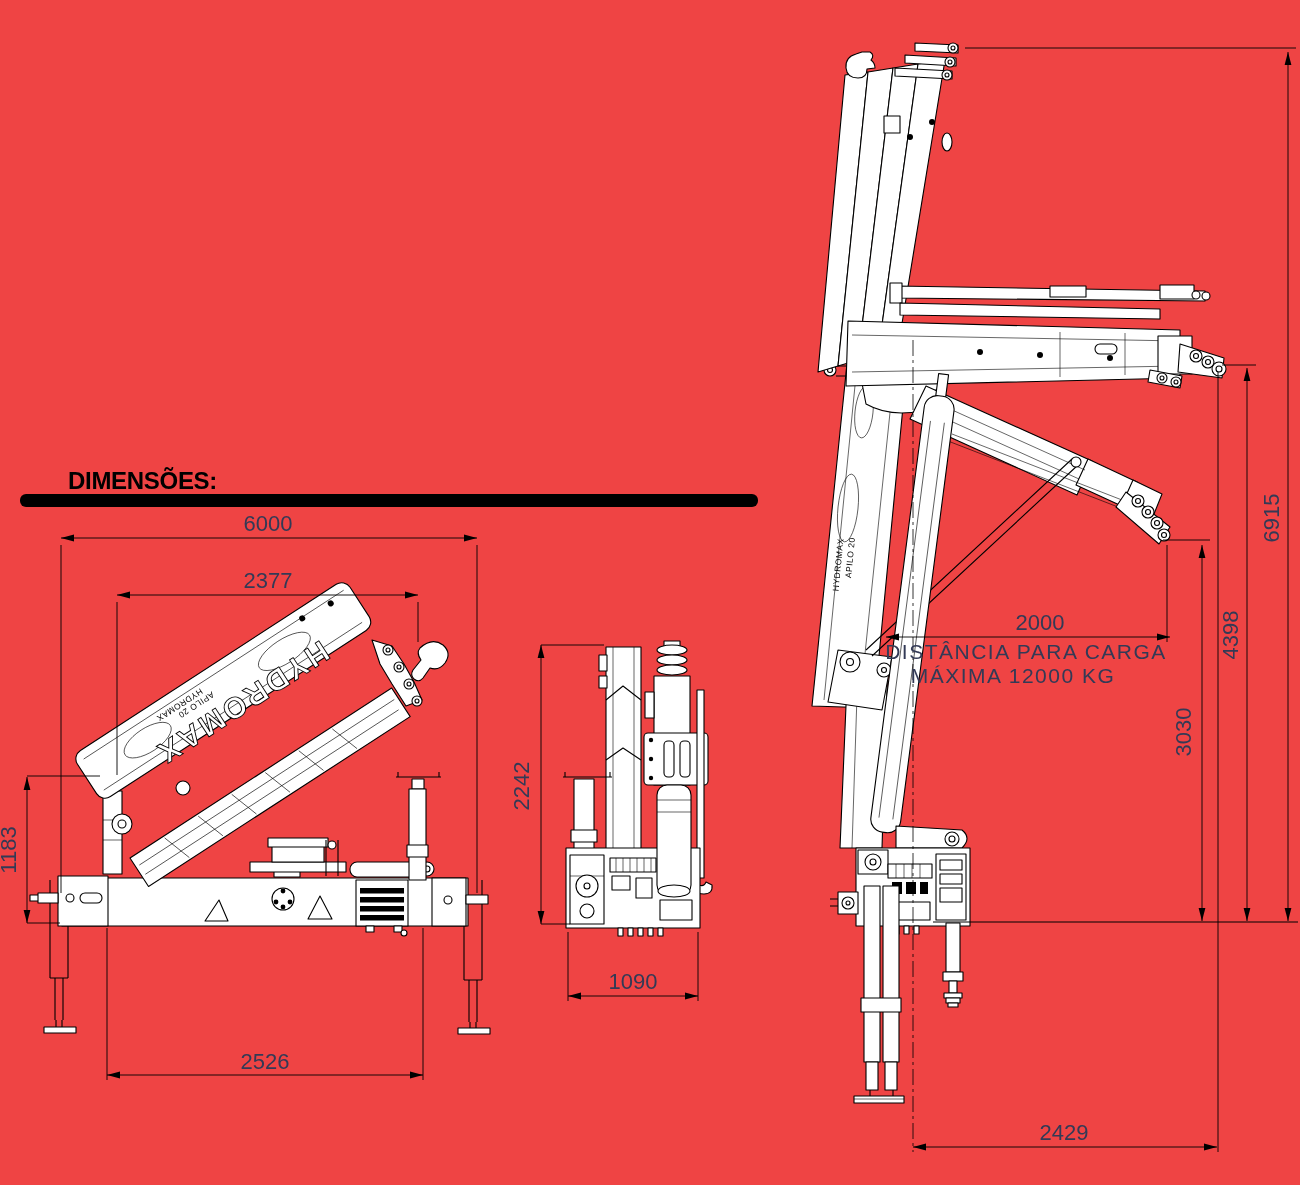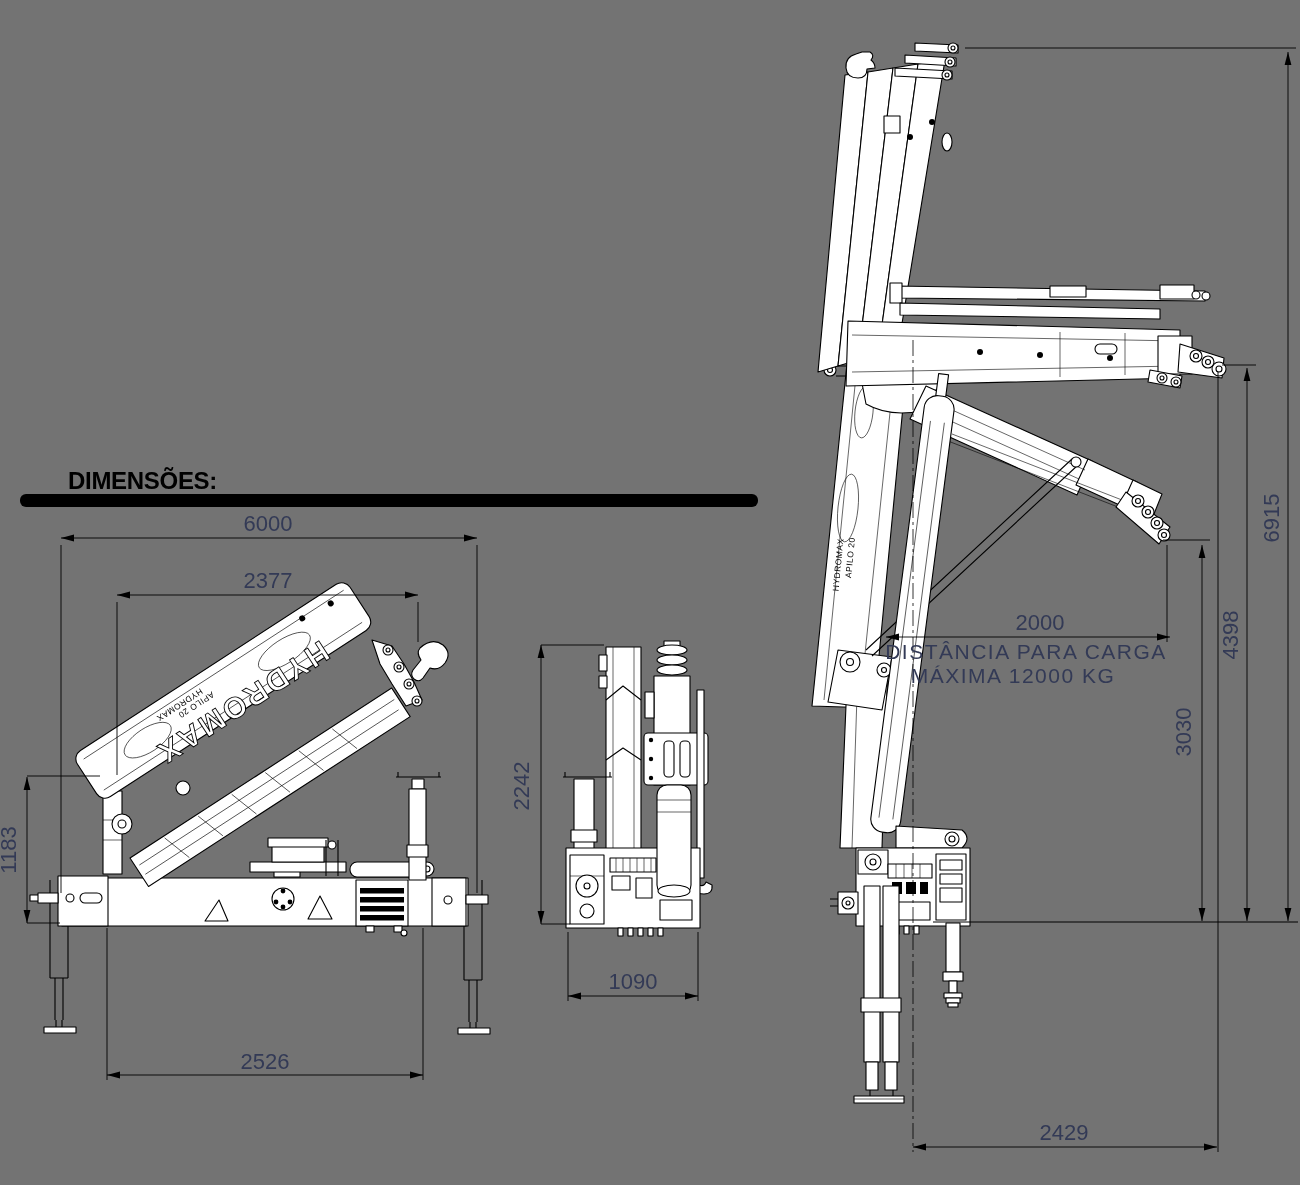--- a/index.html
+++ b/index.html
@@ -1,16 +1,16 @@
 <!DOCTYPE html>
 <html><head>
 <meta charset="utf-8">
 <style>
   html,body{margin:0;padding:0;background:#ffffff;}
-  .stage{position:relative;width:1300px;height:1185px;background:#737373;overflow:hidden;}
+  .stage{position:relative;width:1300px;height:1185px;background:#ef4444;overflow:hidden;}
   svg{display:block;}
   .ln{fill:none;stroke:#000;stroke-width:1.1;stroke-linejoin:round;}
   .lnw{fill:#fff;stroke:#000;stroke-width:1.1;stroke-linejoin:round;}
   .thin{fill:none;stroke:#000;stroke-width:0.6;}
   .dk{fill:#000;stroke:none;}
   .dim{fill:none;stroke:#000;stroke-width:0.9;}
   .cl{fill:none;stroke:#000;stroke-width:0.8;stroke-dasharray:16 4 3 4;}
   text{font-family:"Liberation Sans",sans-serif;}
   .dimtxt{font-size:22px;text-anchor:middle;}
   .note{font-size:21px;letter-spacing:1.5px;text-anchor:middle;}

